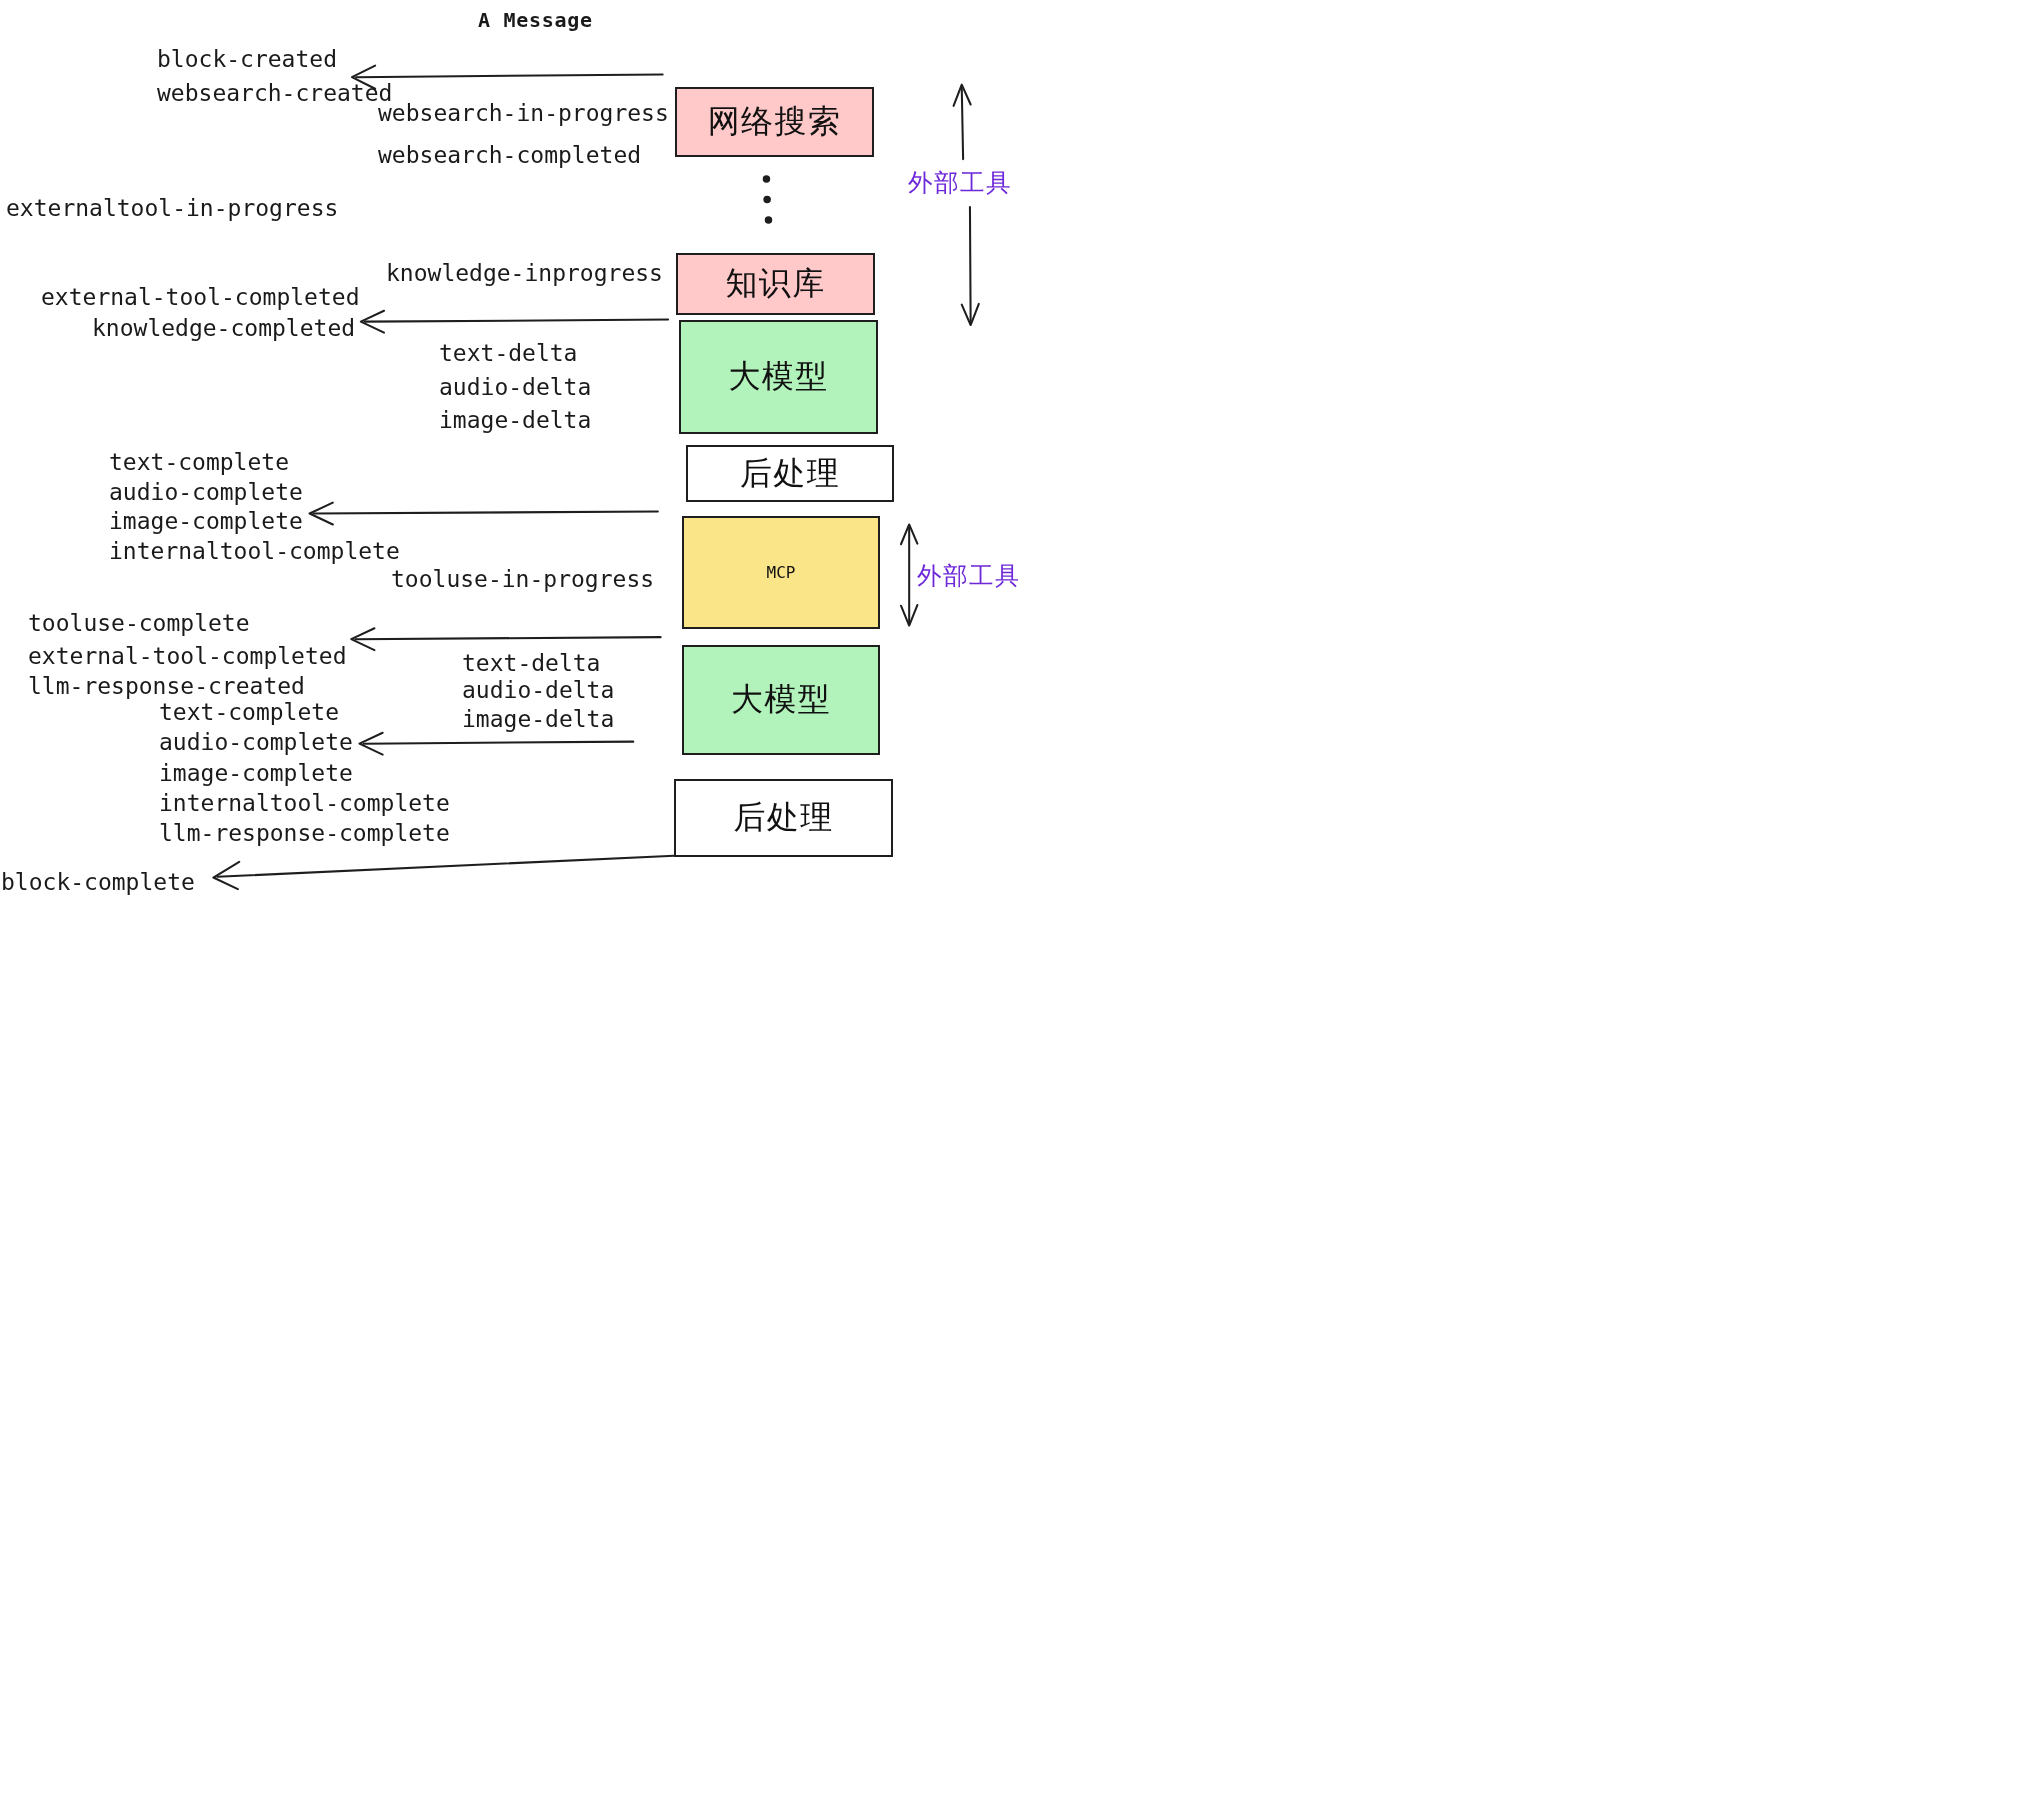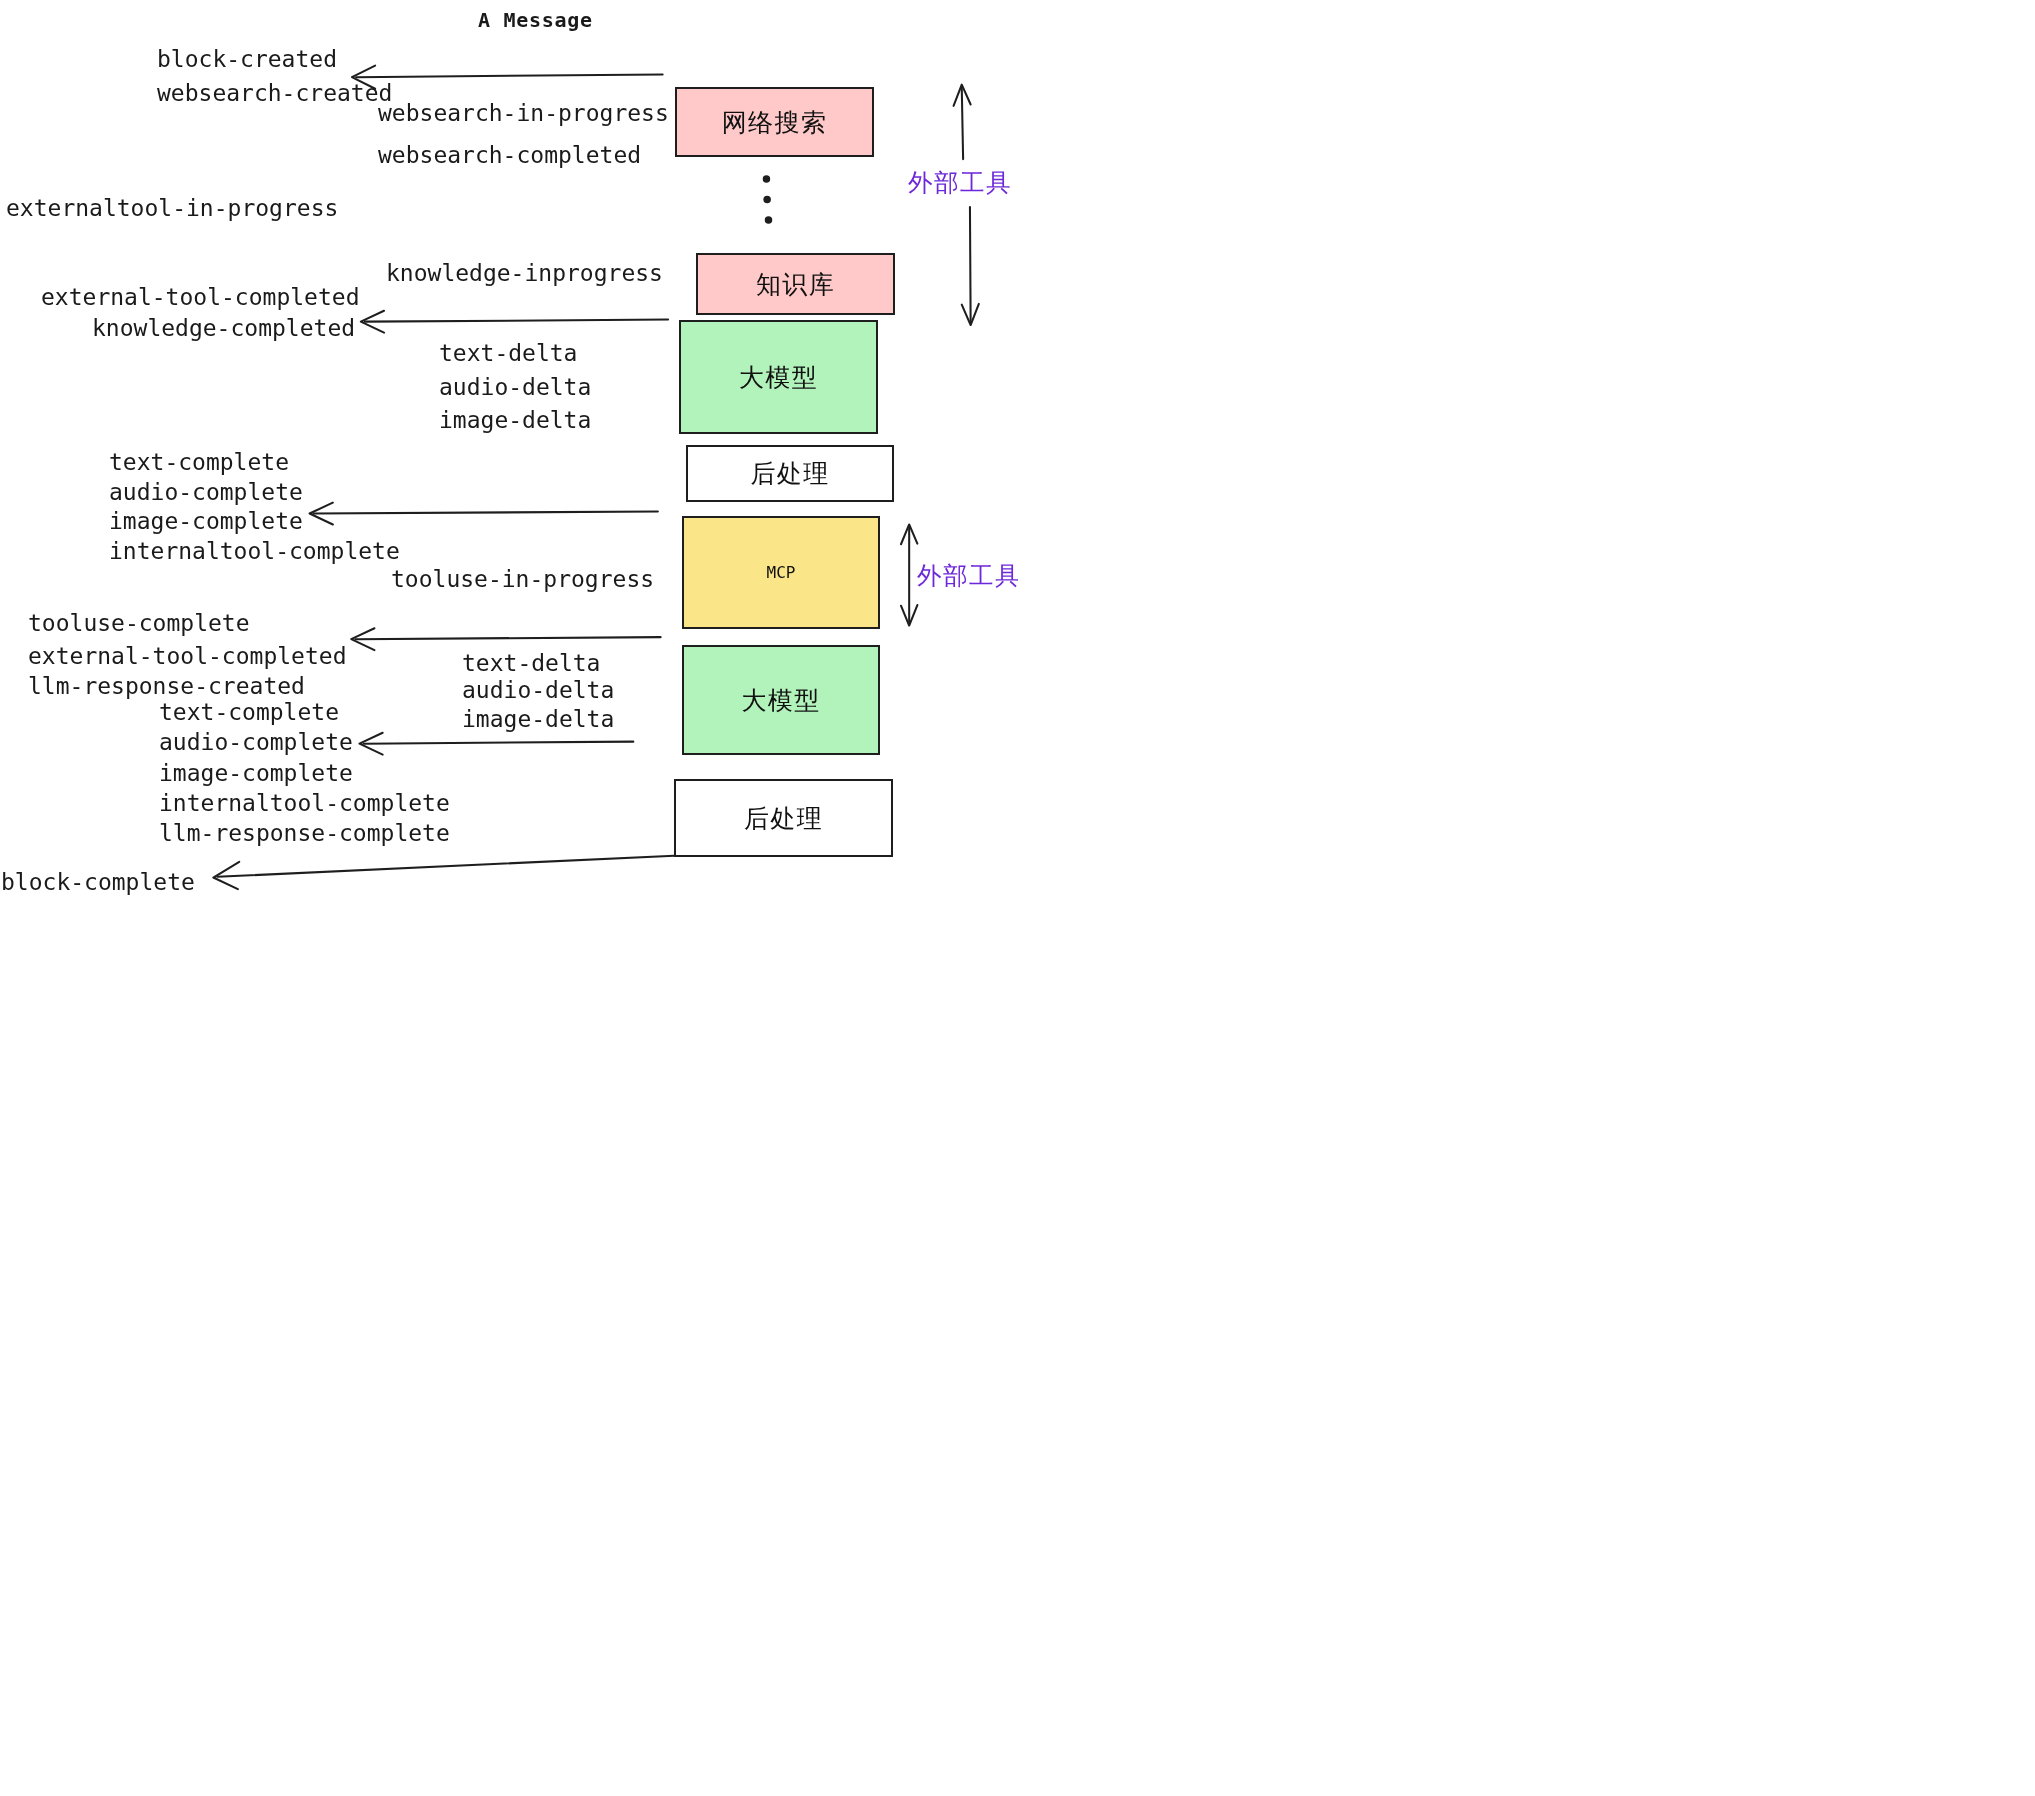--- a/index.html
+++ b/index.html
@@ -28,21 +28,21 @@
     font-weight:500;
   }
   .box{
     position:absolute;
     border:2px solid #1e1e1e;
     display:flex;
     align-items:center;
     justify-content:center;
     box-sizing:border-box;
     font-family:"DejaVu Sans", "Liberation Sans", sans-serif;
-    font-size:25px;
+    font-size:32px;
     letter-spacing:1.4px;
     color:#111;
   }
   .box.mono{ font-family:"DejaVu Sans Mono", monospace; font-size:16px; letter-spacing:0; font-weight:normal;}
   .side{
     position:absolute;
     font-family:"DejaVu Sans", "Liberation Sans", sans-serif;
     font-size:24.6px;
     letter-spacing:1.4px;
     white-space:nowrap;
@@ -60,21 +60,21 @@
   .e12{left:109px;top:479px} .e13{left:109px;top:508px}
   .e14{left:109px;top:538px} .e15{left:391px;top:566px}
   .e16{left:28px;top:610px}  .e17{left:28px;top:643px}
   .e18{left:28px;top:673px}  .e19{left:462px;top:650px}
   .e20{left:462px;top:677px} .e21{left:462px;top:706px}
   .e22{left:159px;top:699px}.e23{left:159px;top:729px}
   .e24{left:159px;top:760px}.e25{left:159px;top:790px}
   .e26{left:159px;top:820px}.e27{left:1px;top:869px}
 
   .b0{left:675px;top:87px;width:199px;height:70px;background:#FFC9C9;}
-  .b1{left:676px;top:253px;width:199px;height:62px;background:#FFC9C9;margin-left:20px;}
+  .b1{left:676px;top:253px;width:199px;height:62px;background:#FFC9C9;}
   .b2{left:679px;top:320px;width:199px;height:114px;background:#B2F2BB;}
   .b3{left:686px;top:445px;width:208px;height:57px;background:#FFFFFF;}
   .b4{left:682px;top:516px;width:198px;height:113px;background:#FAE588;}
   .b5{left:682px;top:645px;width:198px;height:110px;background:#B2F2BB;}
   .b6{left:674px;top:779px;width:219px;height:78px;background:#FFFFFF;}
 
   .s0{left:908px;top:166px}
   .s1{left:917px;top:559px}
 </style>
 </head>

